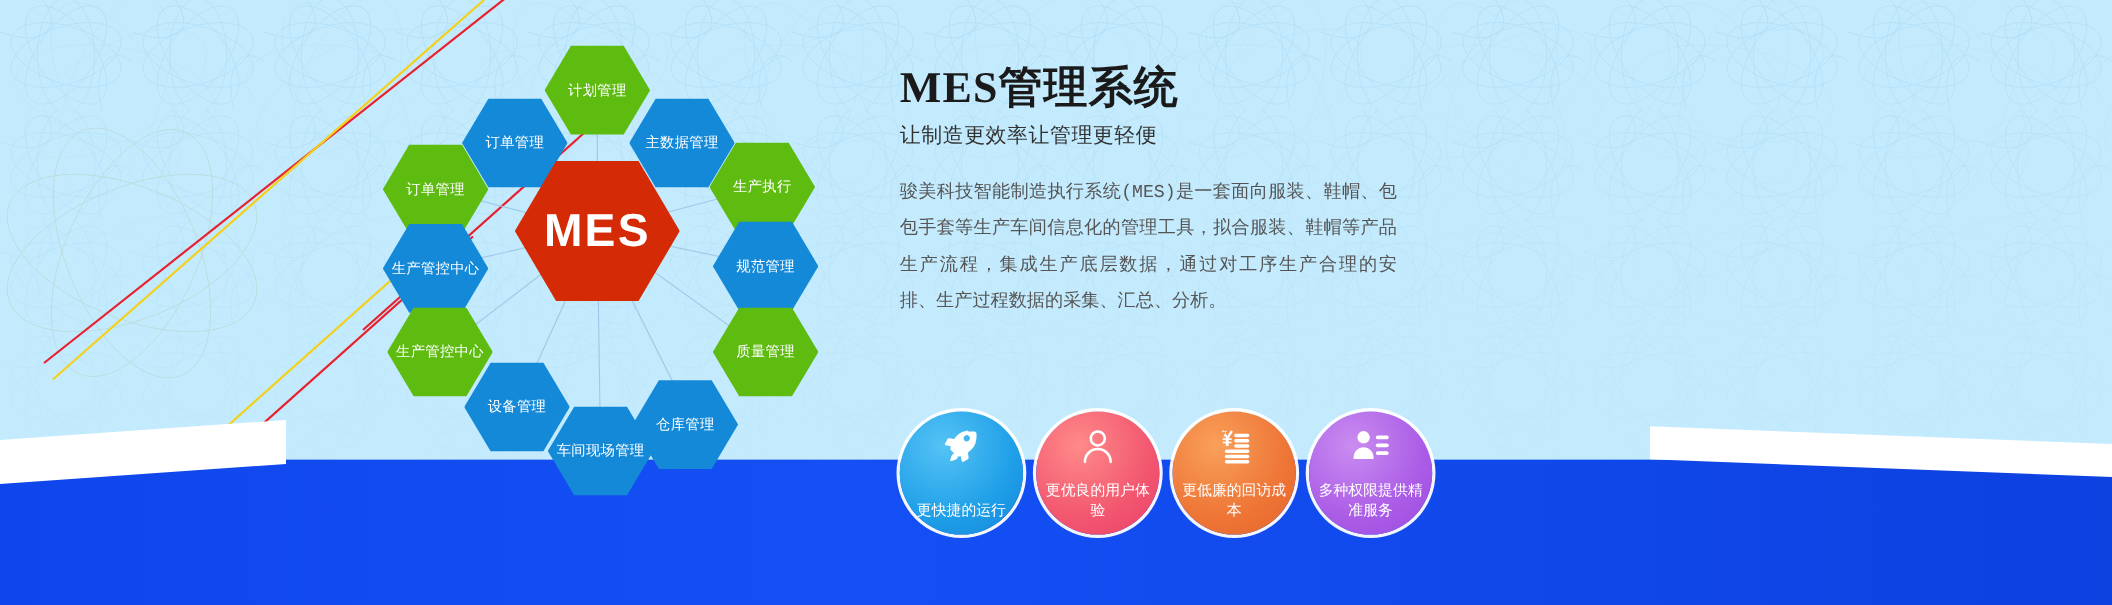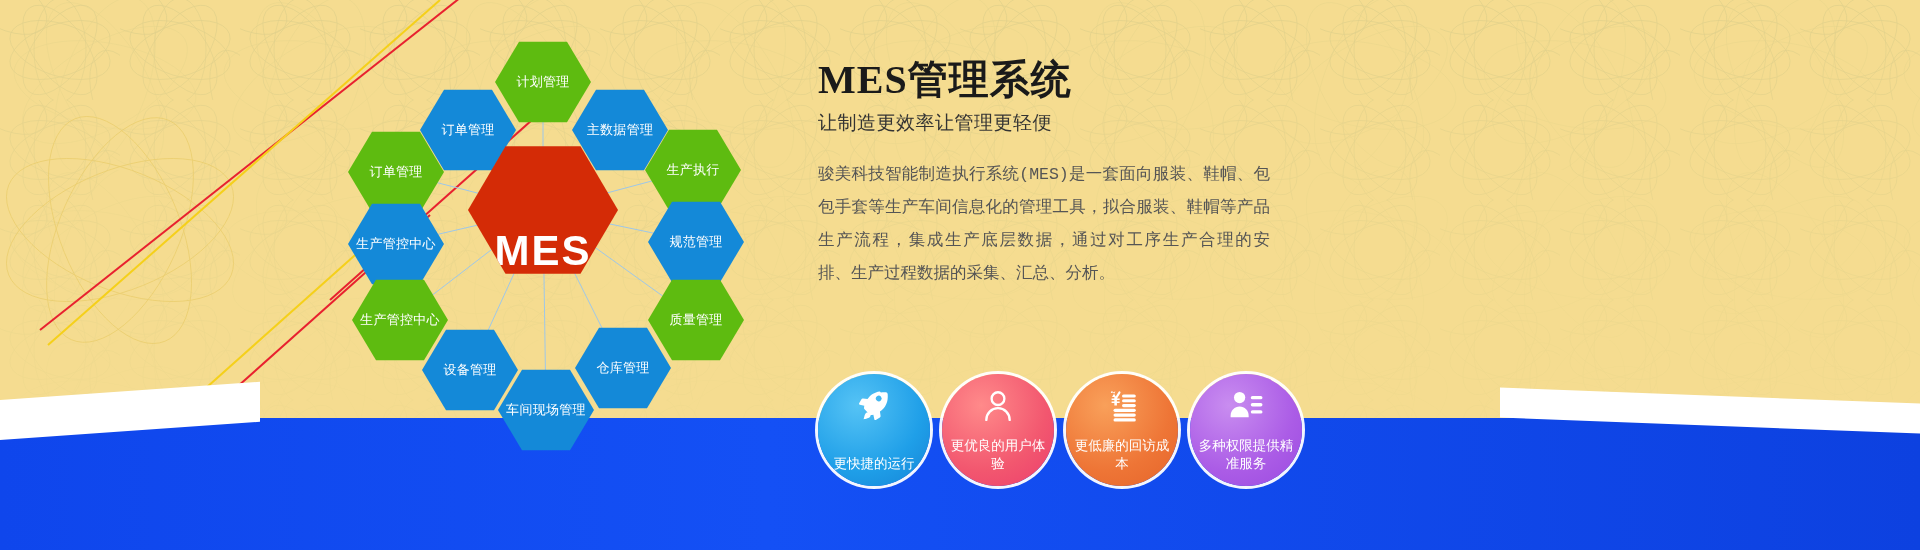--- a/index.html
+++ b/index.html
@@ -9,21 +9,21 @@
     background: #ffffff;
     position: relative;
   }
 
   
   #banner {
     position: absolute;
     left: 0; top: 0;
     width: 1920px; height: 550px;
     overflow: hidden;
-    background: #eab308;
+    background: #7dd3fc;
   }
   .bg-texture {
     position: absolute; left: 0; top: 0;
     width: 1920px; height: 420px;
     opacity: 0.55;
   }
   .bg-blue-band {
     position: absolute;
     left: 0; top: 418px;
     width: 1920px; height: 132px;
@@ -73,21 +73,21 @@
     letter-spacing: 0.3px;
     z-index: 3;
   }
   .hex.green { background: #5ebb10; }
   .hex.blue  { background: #1489d8; }
   .hex-center {
     position: absolute;
     width: 150px; height: 130px;
     clip-path: polygon(25% 1%, 75% 1%, 100% 50%, 75% 99%, 25% 99%, 0% 50%);
     background: #d42b06;
-    display: flex; align-items: flex-end; justify-content: center;
+    display: flex; align-items: center; justify-content: center;
     color: #fff;
     font-size: 42px;
     font-weight: bold;
     letter-spacing: 2px;
     z-index: 4;
   }
 
   
   #info-block {
     position: absolute;
@@ -250,21 +250,21 @@
         </div>
         <div class="hex green" style="left: 22px; top: 268px;">
           <span>生产管控中心</span>
         </div>
         <div class="hex green" style="left: 318px; top: 268px;">
           <span>质量管理</span>
         </div>
         <div class="hex blue" style="left: 92px; top: 318px;">
           <span>设备管理</span>
         </div>
-        <div class="hex blue" style="left: 245px; top: 316px;">
+        <div class="hex blue" style="left: 245px; top: 334px;">
           <span>仓库管理</span>
         </div>
         <div class="hex blue" style="left: 168px; top: 358px;">
           <span>车间现场管理</span>
         </div>
       </div>
 
     <div class="hex-center" style="left:138px; top:135px;">
       <span>MES</span>
     </div>

